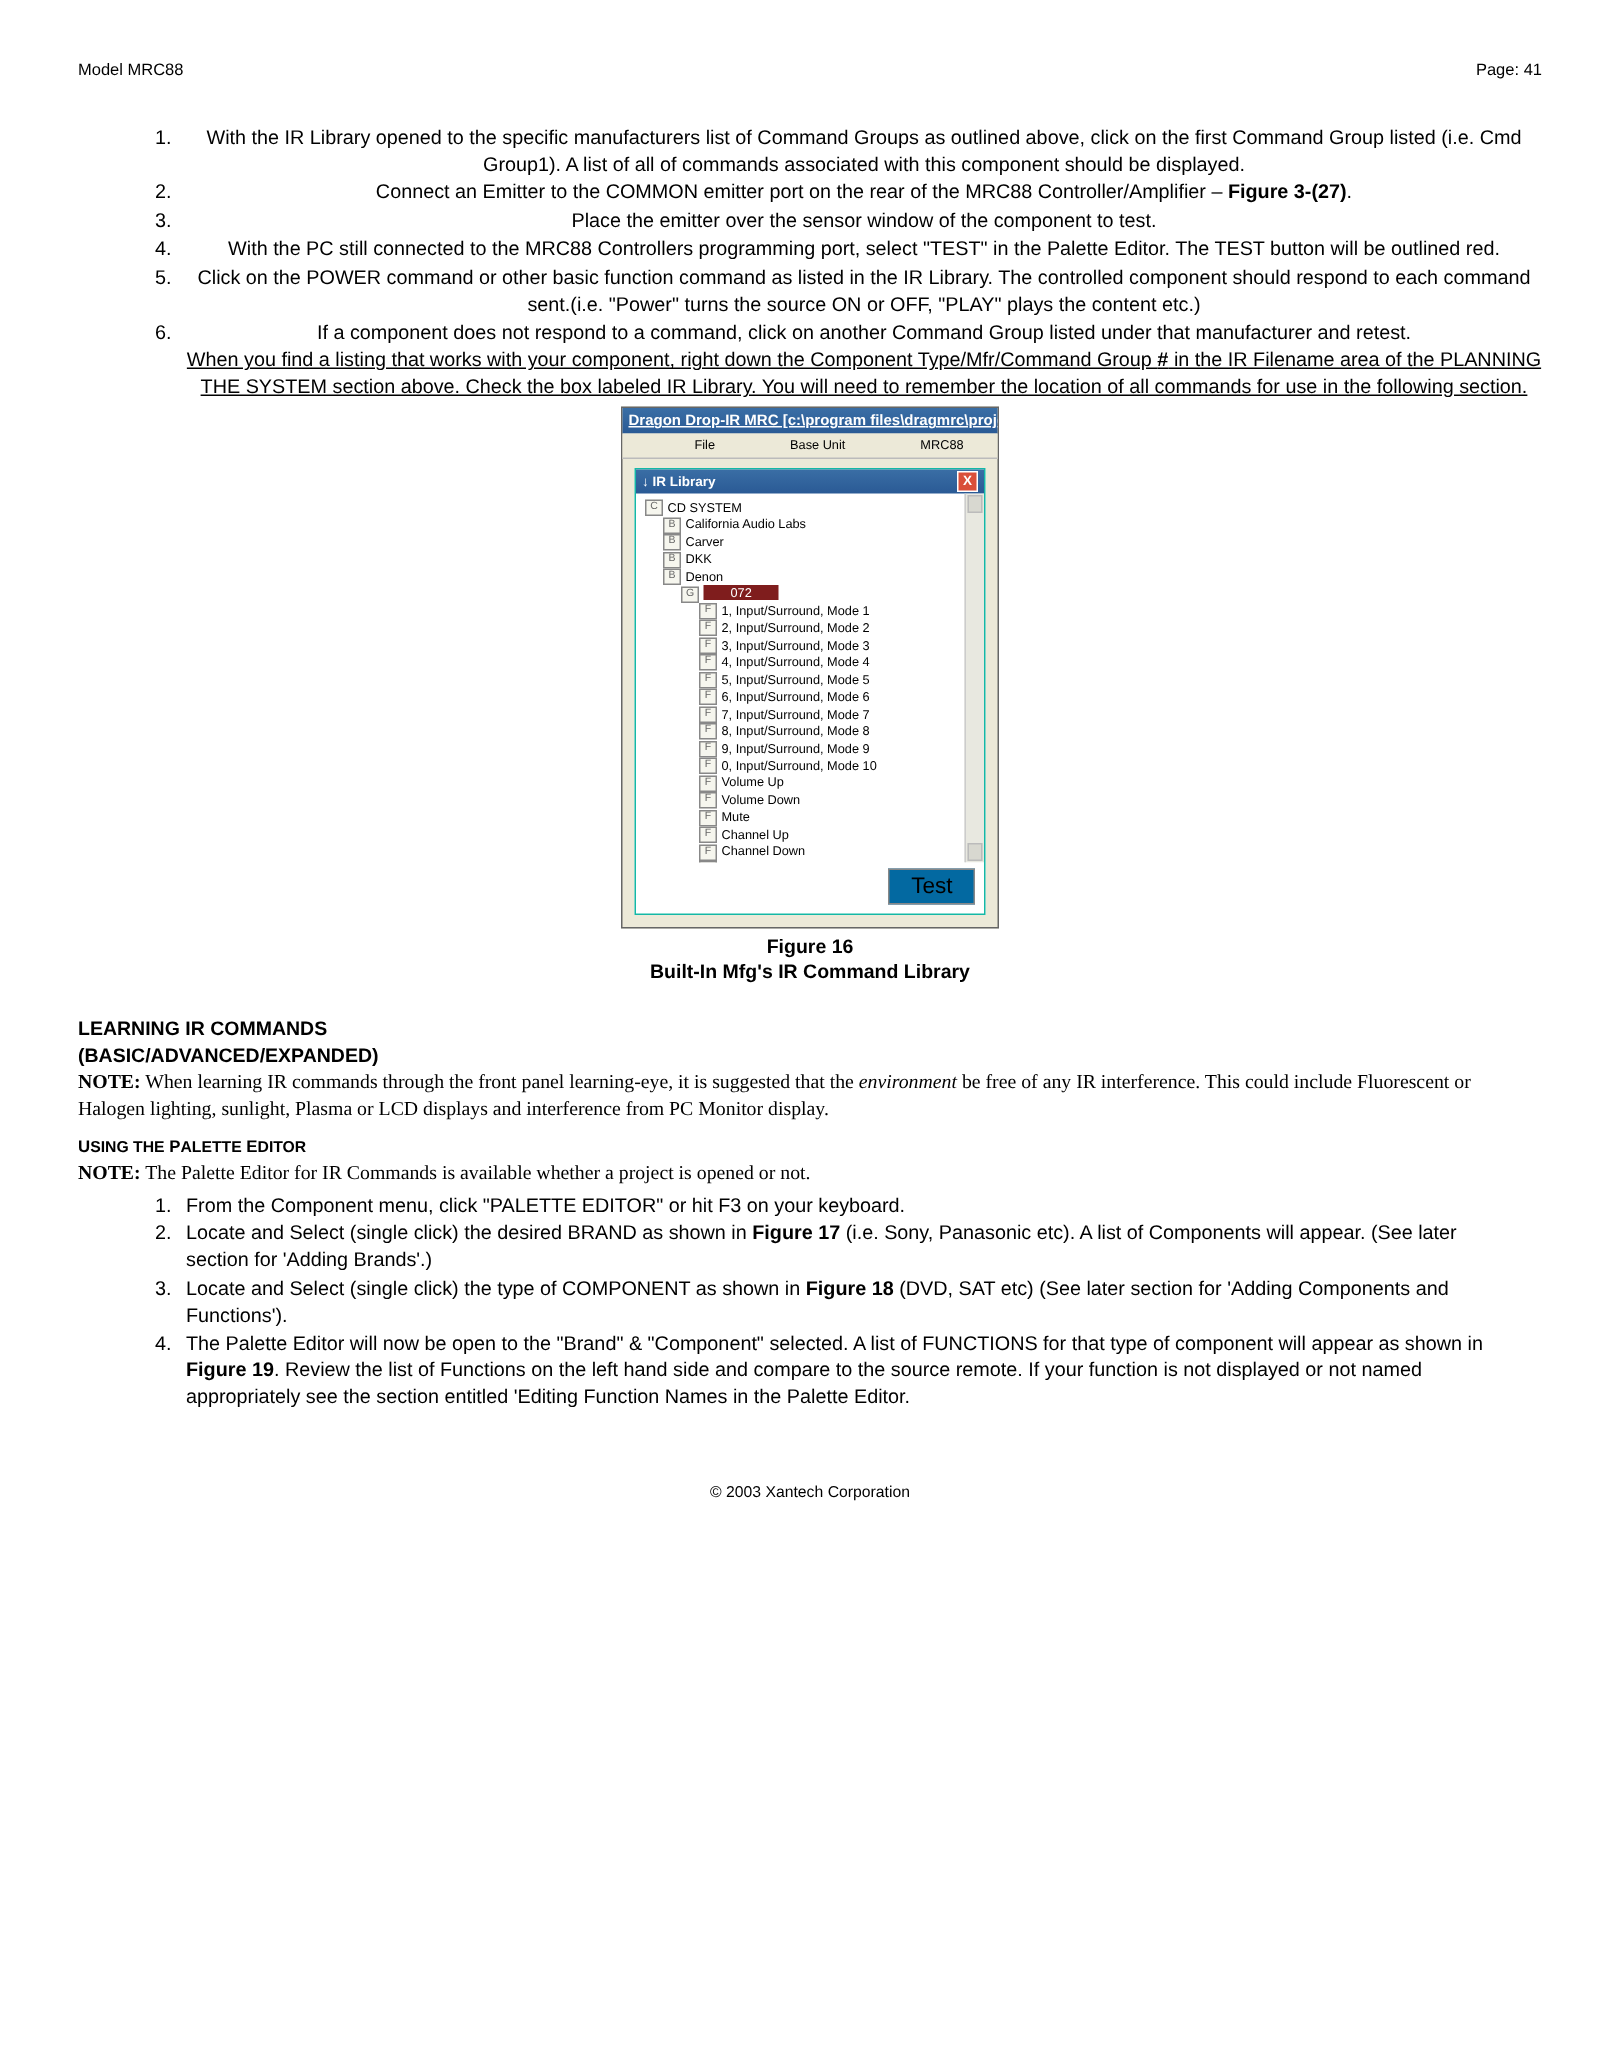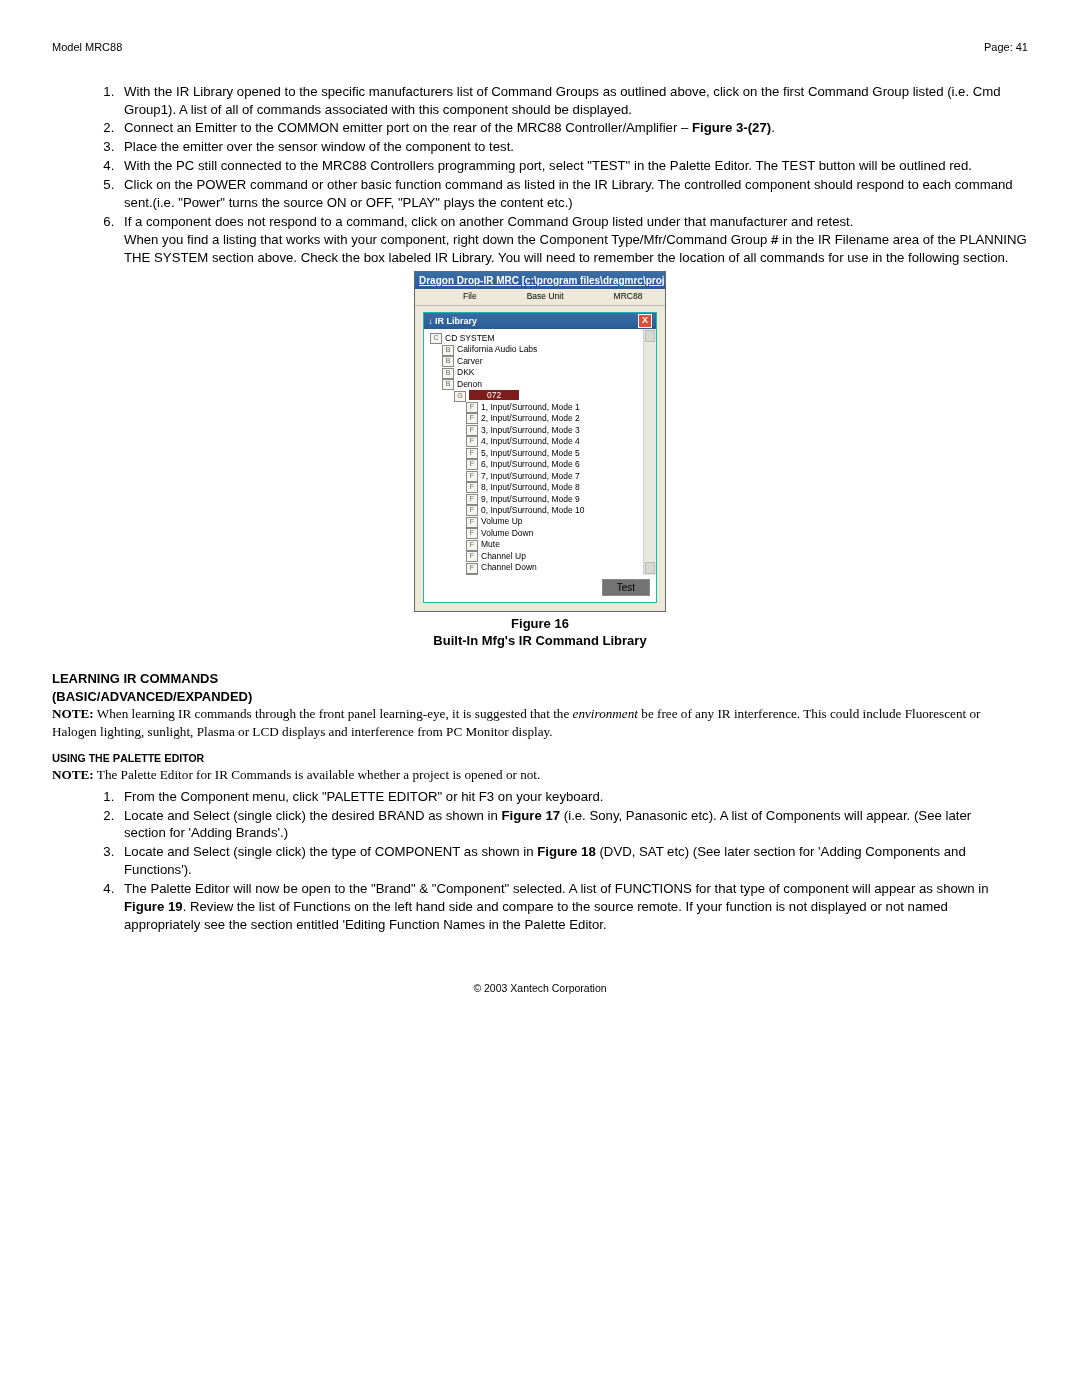--- a/index.html
+++ b/index.html
@@ -19,20 +19,21 @@
     font-size: 11px;
     margin-bottom: 28px;
   }
   .ol-main {
     margin: 0 0 4px 0;
     padding-left: 66px;
   }
   .ol-main li {
     margin-bottom: 1px;
     padding-left: 6px;
+    text-align: center;
   }
   .fig-wrap {
     text-align: center;
     margin: 4px 0 2px 0;
   }
   .fig-img {
     display: inline-block;
     width: 250px;
     border: 1px solid #666;
     font-size: 9px;
@@ -140,23 +141,23 @@
     background: #d8d8d0;
     border: 1px solid #bbb;
   }
   .fig-btnrow {
     text-align: right;
     padding: 4px 6px 6px 0;
   }
   .fig-btn {
     display: inline-block;
     border: 1px solid #888;
-    background: #737373;
+    background: #0369a1;
     padding: 1px 14px;
-    font-size: 10px;
+    font-size: 15px;
   }
   .fig-caption {
     text-align: center;
     font-weight: bold;
     font-size: 13px;
     margin: 4px 0 20px 0;
     line-height: 1.3;
   }
   .sect-head {
     font-weight: bold;
@@ -197,21 +198,21 @@
   <span>Page: 41</span>
 </div>
 
 <ol class="ol-main">
     <li>With the IR Library opened to the specific manufacturers list of Command Groups as outlined above, click on the first Command Group listed (i.e. Cmd Group1). A list of all of commands associated with this component should be displayed.</li>
     <li>Connect an Emitter to the COMMON emitter port on the rear of the MRC88 Controller/Amplifier – <b>Figure 3-(27)</b>.</li>
     <li>Place the emitter over the sensor window of the component to test.</li>
     <li>With the PC still connected to the MRC88 Controllers programming port, select "TEST" in the Palette Editor. The TEST button will be outlined red.</li>
     <li>Click on the POWER command or other basic function command as listed in the IR Library. The controlled component should respond to each command sent.(i.e. "Power" turns the source ON or OFF, "PLAY" plays the content etc.)</li>
     <li>If a component does not respond to a command, click on another Command Group listed under that manufacturer and retest.</li>
-    <li style="list-style: none; position: relative; font-weight: normal;">When you find a listing that works with your component, right down the Component Type/Mfr/Command Group <b>#</b>  in the IR Filename area of the PLANNING THE SYSTEM section above. Check the box labeled IR Library. You will need to remember the location of all commands for use in the following section.</li>
+    <li style="list-style: none; position: relative; font-weight: normal; text-decoration: underline;">When you find a listing that works with your component, right down the Component Type/Mfr/Command Group <b>#</b>  in the IR Filename area of the PLANNING THE SYSTEM section above. Check the box labeled IR Library. You will need to remember the location of all commands for use in the following section.</li>
   </ol>
 
 <div class="fig-wrap">
   <div class="fig-img">
     <div class="fig-titlebar">Dragon Drop-IR MRC [c:\program files\dragmrc\project</div>
     <div class="fig-menubar"><span>File</span><span>Base Unit</span><span>MRC88</span><span>Component</span><span>Palette</span><span>Links</span><span>User Settings (E</span></div>
     <div class="fig-dock">
       <div class="fig-dock-title">
         <span>↓ <span>IR Library</span></span>
         <span class="fig-close">X</span>

